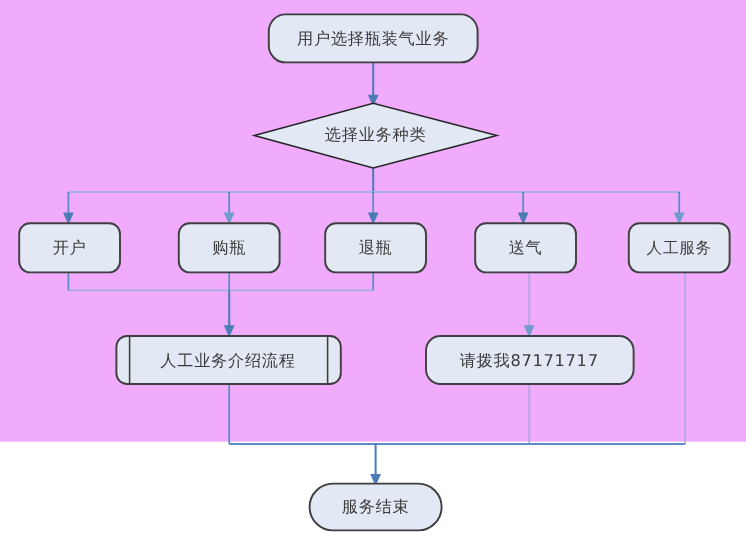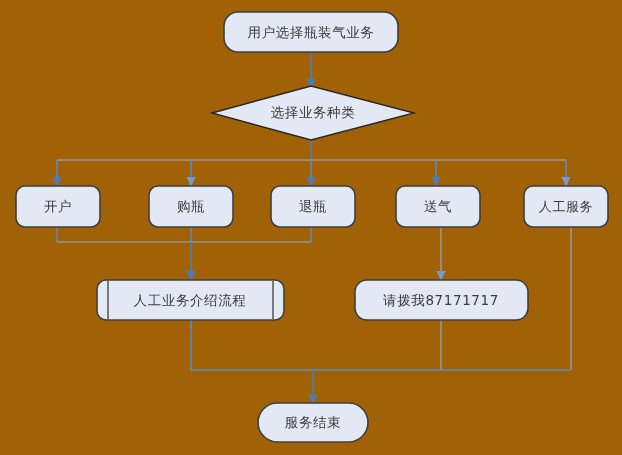--- a/index.html
+++ b/index.html
@@ -10,22 +10,22 @@
   }
   body {
     width: 622px;
     height: 455px;
     overflow: hidden;
     font-family: "DejaVu Sans", "Liberation Sans", sans-serif;
   }
   #flow-root {
     position: relative;
     width: 622px;
-    height: 455px;
-    background: #a16207;
+    height: 368px;
+    background: #f0abfc;
   }
   #flow-svg {
     position: absolute;
     left: 0;
     top: 0;
     width: 622px;
     height: 455px;
     display: block;
   }
   .node-shape {

